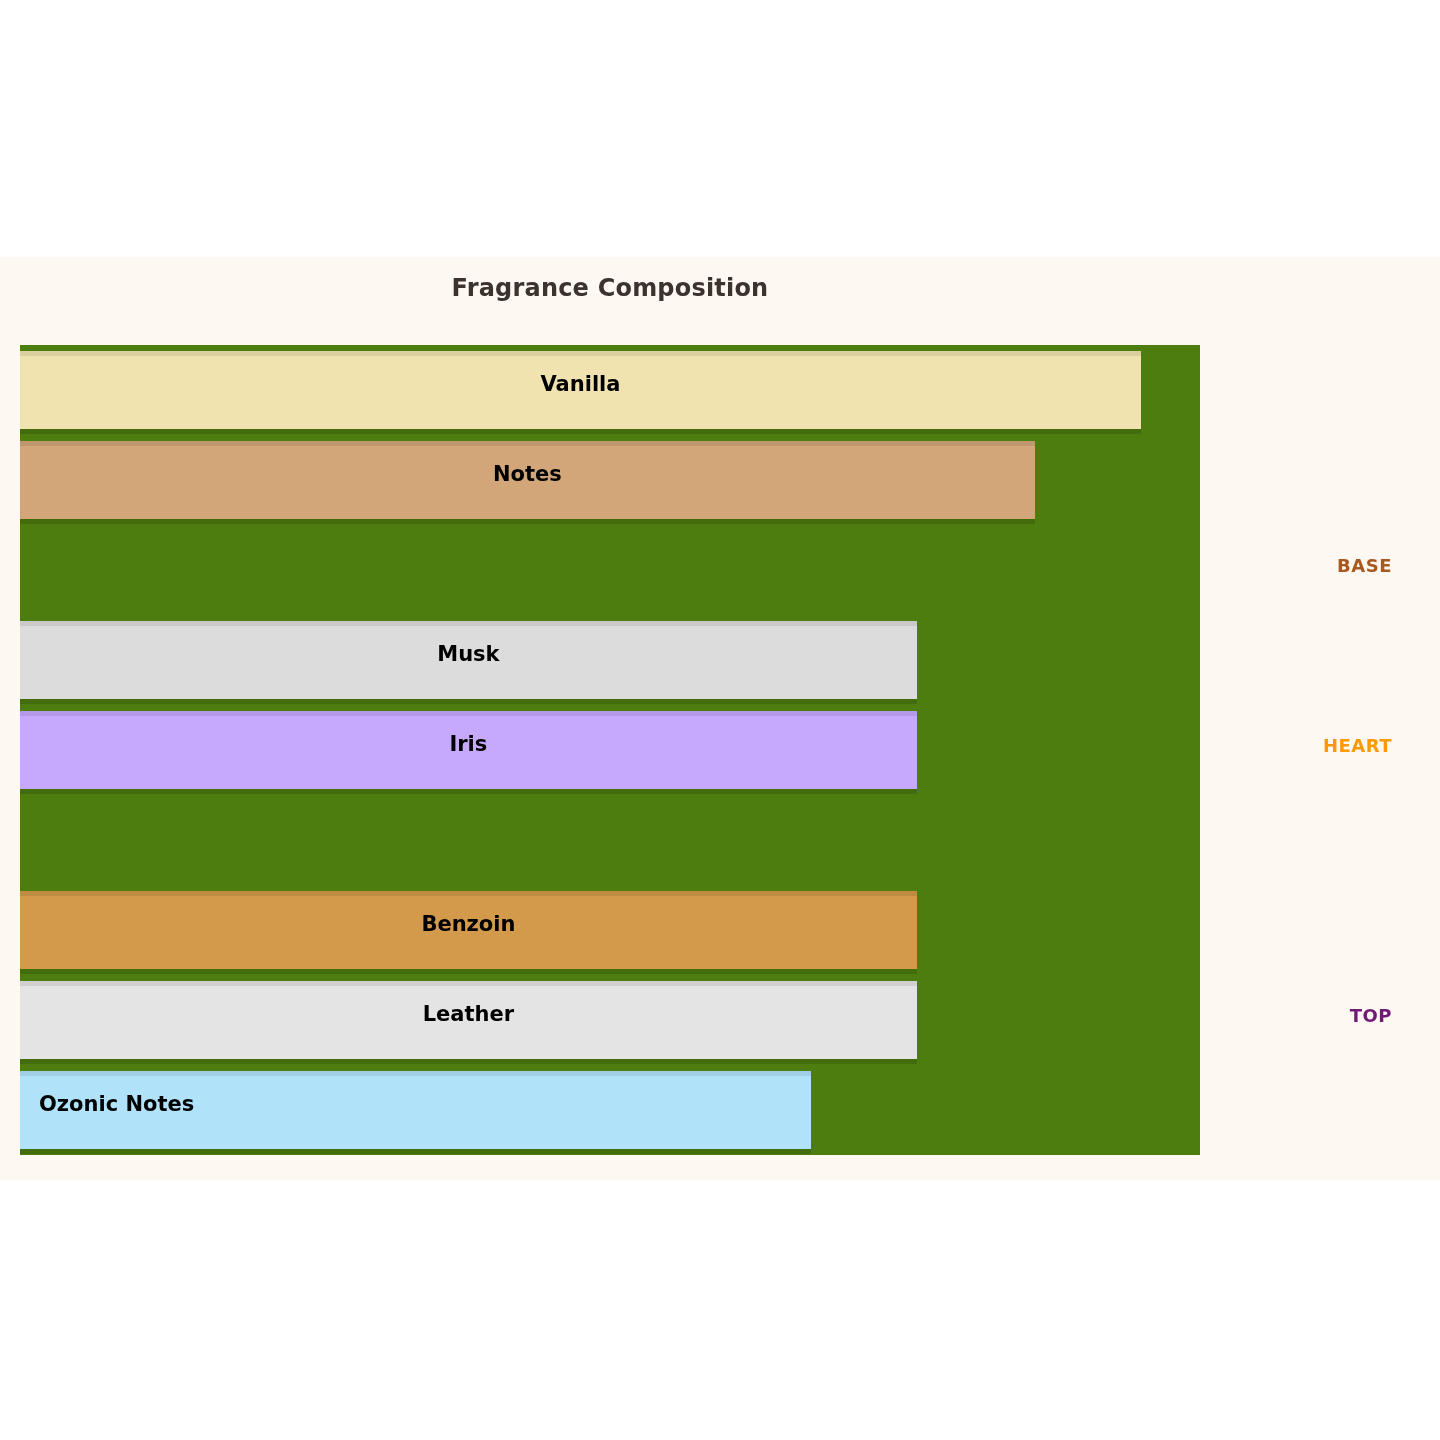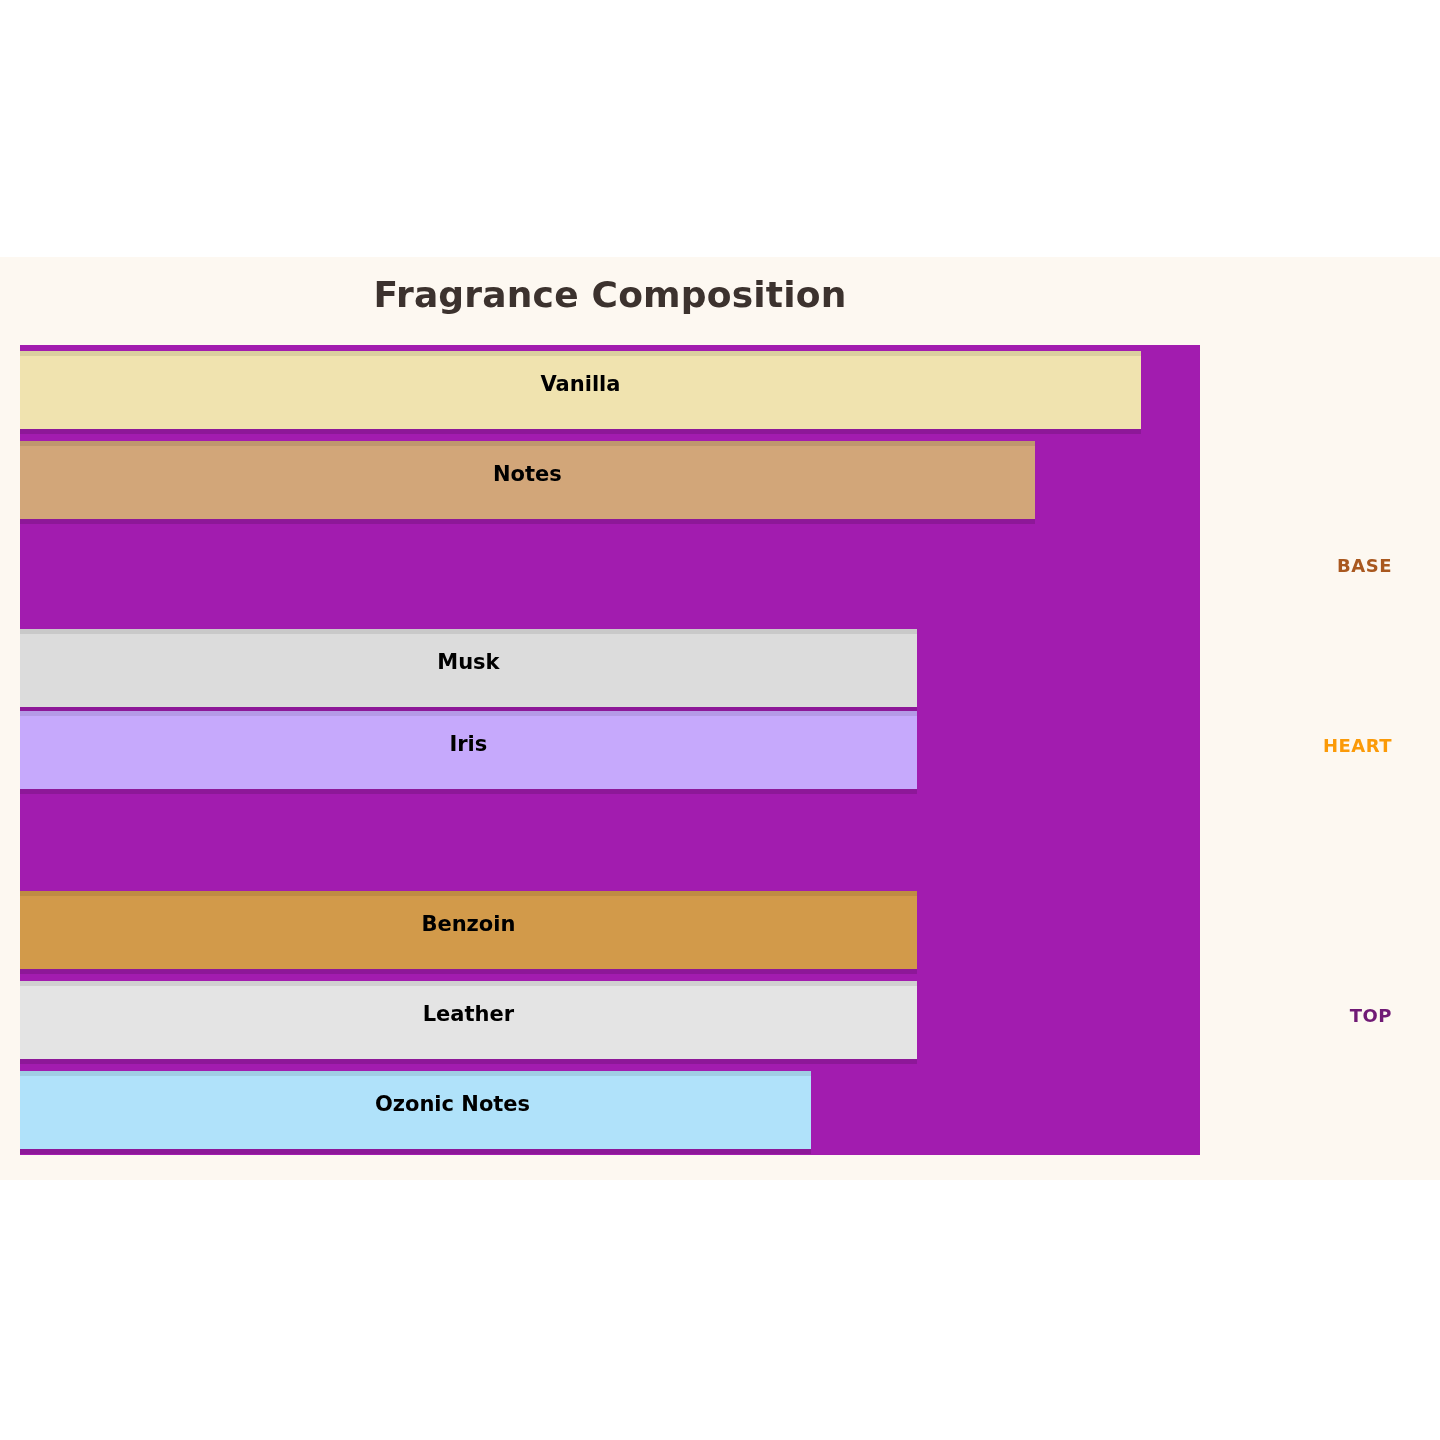--- a/index.html
+++ b/index.html
@@ -25,34 +25,34 @@
     background: #fdf8f1;
   }
 
   
   #chart-title {
     position: absolute;
     left: 0;
     top: 17px;
     width: 1220px;
     text-align: center;
-    font-size: 36px;
+    font-size: 24px;
     font-weight: bold;
     color: #3c322e;
     letter-spacing: 0.2px;
   }
 
   
   #plot-area {
     position: absolute;
     left: 20px;
     top: 88px;
     width: 1180px;
     height: 810px;
-    background: #a21caf;
+    background: #4d7c0f;
   }
 
   .bar-row {
     position: absolute;
     left: 0;
     width: 100%;
     height: 90px;
   }
 
   .bar {
@@ -110,38 +110,38 @@
   <div id="plot-area">
 
   <div class="bar-row" style="top: 0px;">
         <div class="bar" style="width: 1121px; background: rgb(240, 227, 175);"></div>
         <div class="bar-label" style="color: rgb(0, 0, 0); left: 0px; width: 1121px; text-align: center;">Vanilla</div>
       </div>
       <div class="bar-row" style="top: 90px;">
         <div class="bar" style="width: 1014.8px; background: rgb(210, 166, 121);"></div>
         <div class="bar-label" style="color: rgb(0, 0, 0); left: 0px; width: 1014.8px; text-align: center;">Notes</div>
       </div>
-      <div class="bar-row" style="top: 270px; margin-top: 8px;">
+      <div class="bar-row" style="top: 270px;">
         <div class="bar" style="width: 896.8px; background: rgb(220, 220, 220);"></div>
         <div class="bar-label" style="color: rgb(0, 0, 0); left: 0px; width: 896.8px; text-align: center;">Musk</div>
       </div>
       <div class="bar-row" style="top: 360px; text-decoration: underline;">
         <div class="bar" style="width: 896.8px; background: rgb(198, 169, 252);"></div>
         <div class="bar-label" style="color: rgb(0, 0, 0); left: 0px; width: 896.8px; text-align: center;">Iris</div>
       </div>
       <div class="bar-row" style="top: 540px;">
         <div class="bar" style="width: 896.8px; background: rgb(210, 154, 74);"></div>
         <div class="bar-label" style="color: rgb(0, 0, 0); left: 0px; width: 896.8px; text-align: center;">Benzoin</div>
       </div>
       <div class="bar-row" style="top: 630px;">
         <div class="bar" style="width: 896.8px; background: rgb(228, 228, 228);"></div>
         <div class="bar-label" style="color: rgb(0, 0, 0); left: 0px; width: 896.8px; text-align: center;">Leather</div>
       </div>
       <div class="bar-row" style="top: 720px;">
         <div class="bar" style="width: 790.6px; background: rgb(176, 226, 250);"></div>
-        <div class="bar-label" style="color: rgb(0, 0, 0); left: 0px; width: 865px; text-align: center;">Ozonic Notes</div>
+        <div class="bar-label" style="color: rgb(0, 0, 0); left: 0px; width: 865px;  padding-left: 19px;">Ozonic Notes</div>
       </div>
     </div>
 
 <div class="stage-label" style="color: rgb(169, 88, 31); top: 298px;">BASE</div>
     <div class="stage-label" style="color: rgb(251, 154, 8); top: 478px;">HEART</div>
     <div class="stage-label" style="color: #701a75; top: 748px;">TOP</div>
   </div>
 
 </body></html>

